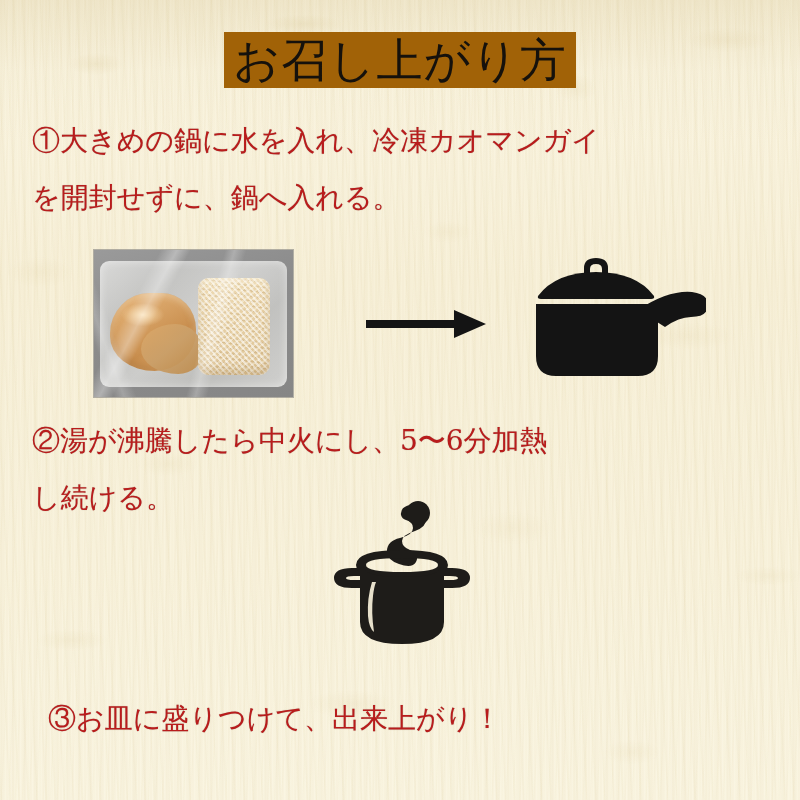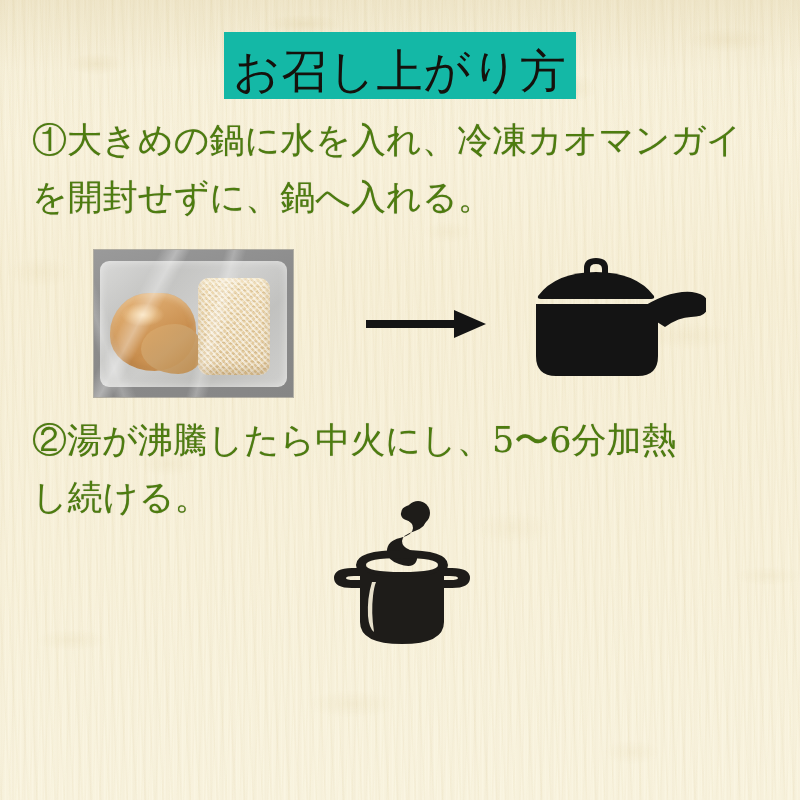--- a/index.html
+++ b/index.html
@@ -92,35 +92,35 @@
 
   
   .title-wrap {
     position: absolute;
     left: 0; right: 0;
     top: 32px;
     text-align: center;
   }
   .title {
     display: inline-block;
-    background: #14b8a6;
+    background: #a16207;
     color: #15110c;
     font-size: 46px;
     line-height: 46px;
-    padding: 16px 9px 5px 9px;
+    padding: 5px 9px 5px 9px;
     letter-spacing: 1px;
     font-weight: 400;
     white-space: nowrap;
   }
 
   
   .step-text {
     position: absolute;
-    color: #4d7c0f;
-    font-size: 35px;
+    color: #b91c1c;
+    font-size: 28px;
     line-height: 57px;
     letter-spacing: 0px;
     white-space: pre-line;
     text-shadow: 0 0 1px rgba(18,15,10,0.30);
   }
   #step1-text { left: 32px; top: 112px; width: 748px; }
   #step2-text { left: 32px; top: 412px; width: 748px; }
   #step3-text { left: 48px; top: 690px; width: 740px; }
 
   
@@ -286,15 +286,16 @@
 
         <path d="M80 50 q-46 0 -46 15 q0 15 46 15 q46 0 46 -15 q0 -15 -46 -15 z
                  M80 58 q36 0 36 7 q0 7 -36 7 q-36 0 -36 -7 q0 -7 36 -7 z" fill="#1e1c19"></path>
 
         <path d="M38 70 q0 -3 4 -3 v0 q0 10 38 10 q38 0 38 -10 q4 0 4 3 v52 q0 22 -42 22 q-42 0 -42 -22 z" fill="#1e1c19"></path>
 
         <path d="M50 82 q-5 16 -4 34 q1 12 6 16 q-3 -20 -1 -36 q1 -9 3 -14 z" fill="#f8f1da" opacity="0.92"></path>
       </svg>
     </div>
 
+    <div class="step-text" id="step3-text">③お皿に盛りつけて、出来上がり！</div>
 
   </div>
 </div>
 
 </body></html>

